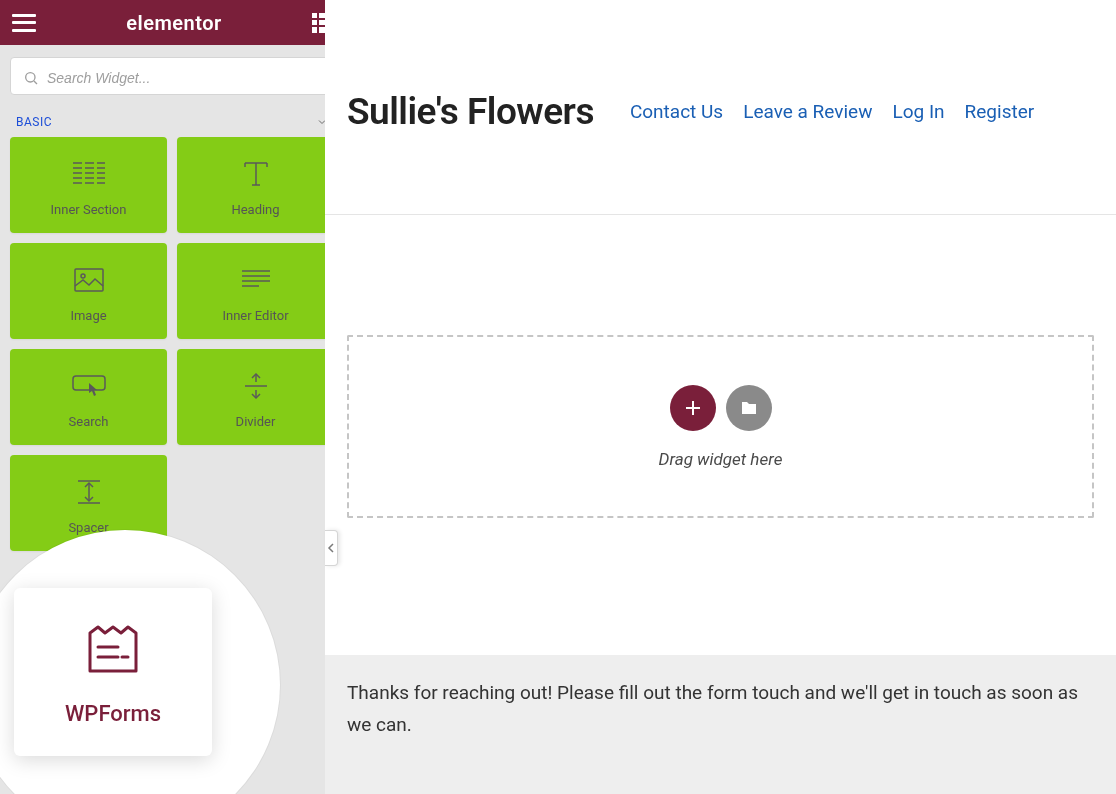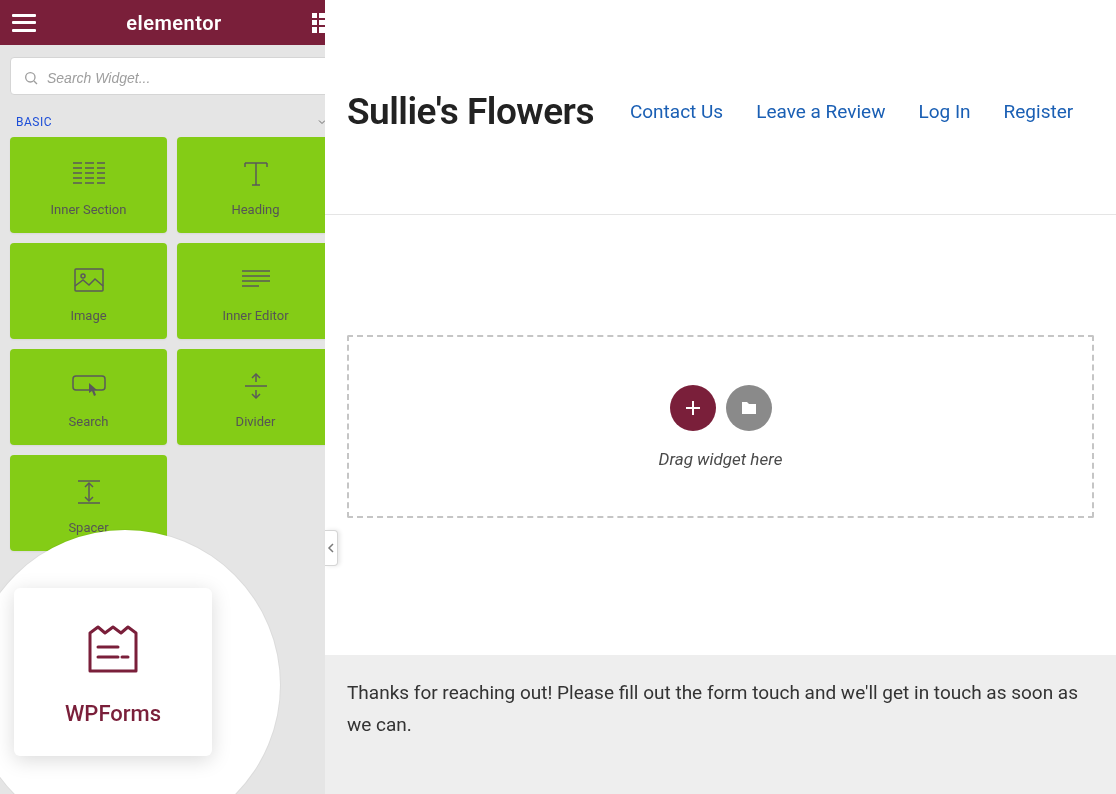--- a/index.html
+++ b/index.html
@@ -46,21 +46,21 @@
     
     
     .collapse-handle { position: absolute; left: 325px; top: 530px; width: 13px; height: 36px; background: #fff; border: 1px solid #d5d5d5; border-left: none; border-radius: 0 4px 4px 0; display: flex; align-items: center; justify-content: center; cursor: pointer; z-index: 3; box-shadow: 2px 0 4px rgba(0,0,0,0.1); }
     
     
     .canvas { position: absolute; left: 325px; top: 0; right: 0; height: 794px; background: #fff; }
     
     
     .site-header { padding: 90px 22px 30px 22px; display: flex; align-items: center; gap: 36px; border-bottom: 1px solid transparent; }
     .site-title { font-size: 37px; font-weight: 600; color: #222; letter-spacing: -0.5px; }
-    .nav-links { display: flex; gap: 33px; }
+    .nav-links { display: flex; gap: 20px; }
     .nav-link { color: #1a5fb4; font-size: 19px; text-decoration: none; cursor: pointer; }
     
     .header-divider { height: 1px; background: #e5e5e5; margin: 50px 0 0 0; width: 100%; }
     
     
     .dropzone { margin: 120px 22px 0 22px; border: 2px dashed #c5c5c5; border-radius: 2px; height: 183px; display: flex; flex-direction: column; align-items: center; justify-content: center; gap: 18px; }
     .dropzone-buttons { display: flex; gap: 10px; }
     .circle-btn { width: 46px; height: 46px; border-radius: 50%; display: flex; align-items: center; justify-content: center; cursor: pointer; }
     .circle-btn.add { background: #7a1f3a; }
     .circle-btn.folder { background: #8a8a8a; }

